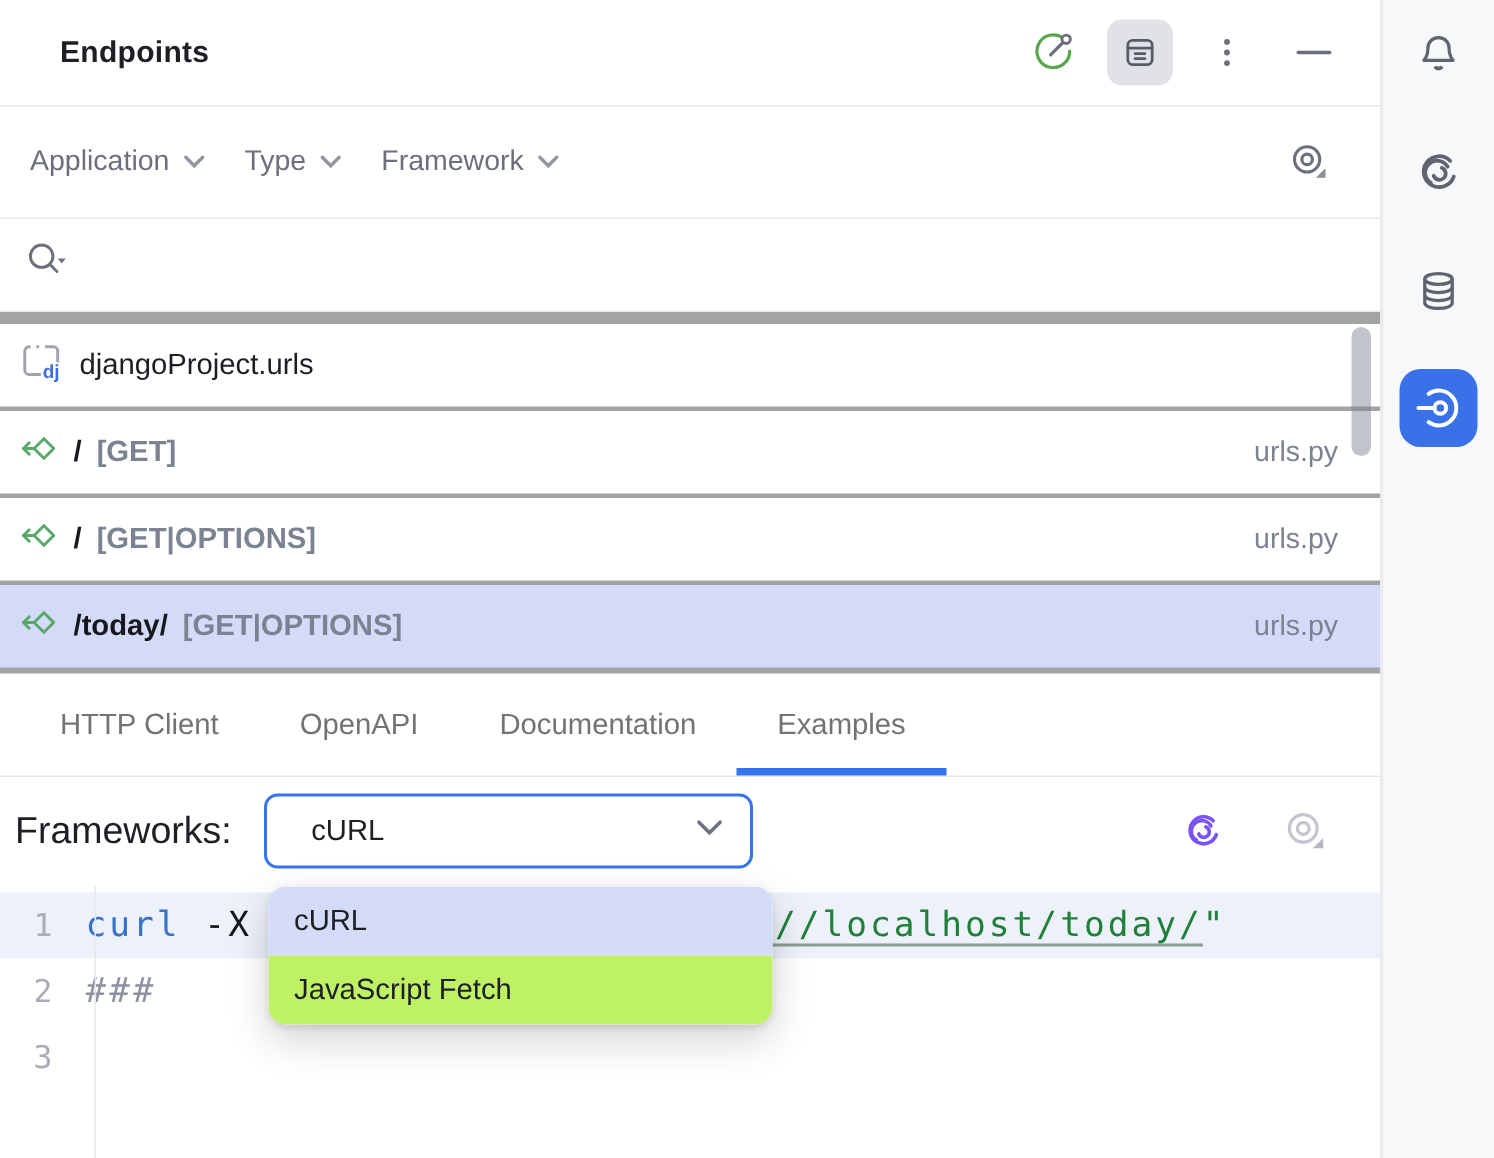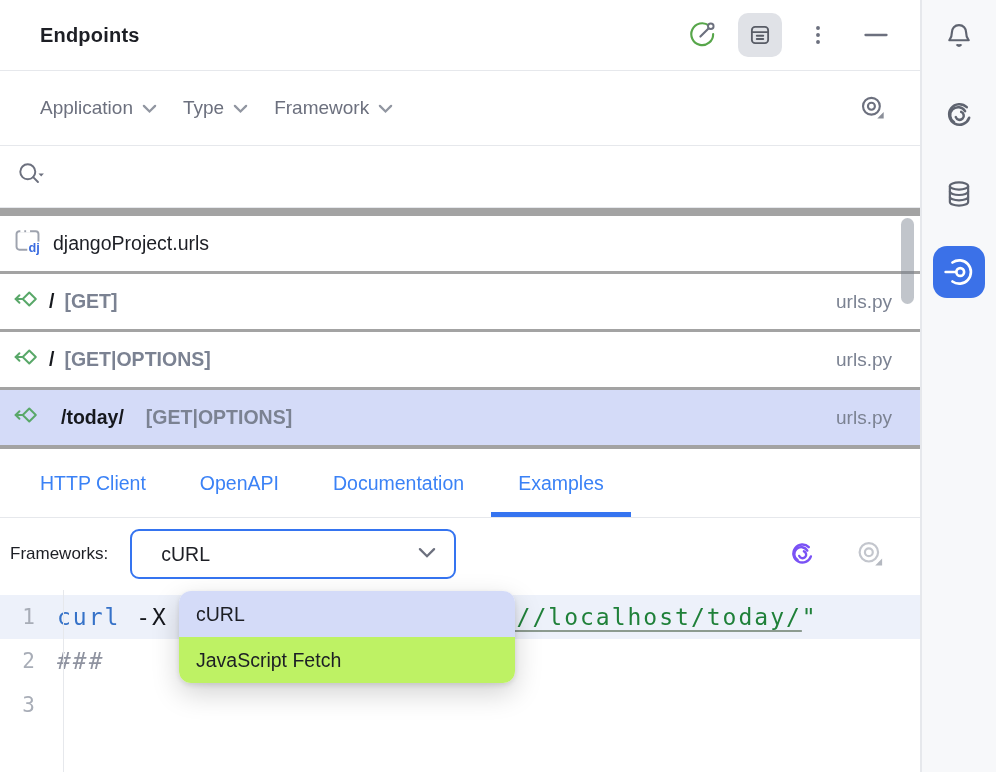--- a/index.html
+++ b/index.html
@@ -11,54 +11,54 @@
           border-right:1px solid #e6e8ec; display:flex; flex-direction:column; }
 
   .hdr { height:71px; border-bottom:1px solid #e6e8ec; display:flex; align-items:center; flex:none; }
   .hdr-title { font-size:20px; font-weight:700; margin-left:40px; letter-spacing:.2px; }
   .hdr-actions { margin-left:auto; margin-right:22px; display:flex; align-items:center; gap:14px; }
   .icon-btn { width:44px; height:44px; display:flex; align-items:center; justify-content:center;
               border-radius:10px; background:transparent; border:none; cursor:pointer; }
   .icon-btn.active { background:#e0e2e7; }
 
   .filters { height:75px; border-bottom:1px solid #e6e8ec; display:flex; align-items:center;
-             padding-left:40px; flex:none; }
+             padding-left:20px; flex:none; }
   .filter-chip { display:flex; align-items:center; gap:9px; margin-right:26px; color:#6c707e;
                  font-size:19px; cursor:pointer; }
   .filters .spacer { flex:1; }
   .filters .eye-wrap { margin-right:26px; }
 
   .search { height:62px; border-bottom:1px solid #e6e8ec; display:flex; align-items:center;
             padding-left:16px; flex:none; background:#fff; }
   .search input { border:none; outline:none; font-size:19px; flex:1; margin-left:12px; background:transparent; }
 
   .list { height:241px; flex:none; background:#a3a3a3; padding-top:8px; position:relative; overflow:hidden; }
   .row { height:55px; background:#fff; display:flex; align-items:center; padding:0 28px 0 14px;
          margin-bottom:3px; font-size:19.5px; }
-  .row.selected { background:#d4dbf8;gap:12px; }
+  .row.selected { background:#d4dbf8; }
   .row .ep-icon { margin-right:11px; flex:none; }
   .row .path { font-weight:700; color:#16181d; margin-right:10px; white-space:pre; }
   .row .methods { font-weight:700; color:#7b8292; }
   .row .file { margin-left:auto; color:#7b8292; font-size:19px; }
   .group-row { height:55px; background:#fff; display:flex; align-items:center; padding-left:14px;
                margin-bottom:3px; font-size:19.5px; }
   .group-row .g-label { margin-left:9px; }
   .scrollbar { position:absolute; right:6px; top:10px; width:13px; height:86px; border-radius:7px;
                background:rgba(118,126,140,.45); }
 
   .tabs { height:69px; border-bottom:1px solid #e6e8ec; display:flex; align-items:stretch;
           padding-left:13px; flex:none; background:#fff; }
   .tab { position:relative; display:flex; align-items:center; padding:0 27px; font-size:19.5px;
-         cursor:pointer; color:#3b82f6; }
+         cursor:pointer; color:#737373; }
   .tab .underline { display:none; }
   .tab.active .underline { display:block; position:absolute; left:0; right:0; bottom:0; height:5px;
                            background:#3574f0; }
 
   .fw-row { height:72px; display:flex; align-items:center; padding-left:10px; flex:none; background:#fff; }
-  .fw-label { font-size:17px; }
+  .fw-label { font-size:25px; }
   .combo { width:326px; height:50px; border:2px solid #3574f0; border-radius:9px; background:#fff;
            margin-left:22px; display:flex; align-items:center; padding:0 18px 0 29px; cursor:pointer; }
   .combo .combo-value { font-size:19.5px; flex:1; }
   .fw-row .spacer { flex:1; }
   .fw-actions { display:flex; align-items:center; gap:24px; margin-right:28px; }
 
   .editor { flex:1; position:relative; background:#fff; padding-top:5px; font-family:"DejaVu Sans Mono", monospace; }
   .gutter-sep { position:absolute; left:63px; top:0; bottom:0; width:1px; background:#e6e8ec; }
   .code-line { height:44px; display:flex; align-items:center; }
   .code-line.active { background:#edf1fa; }

